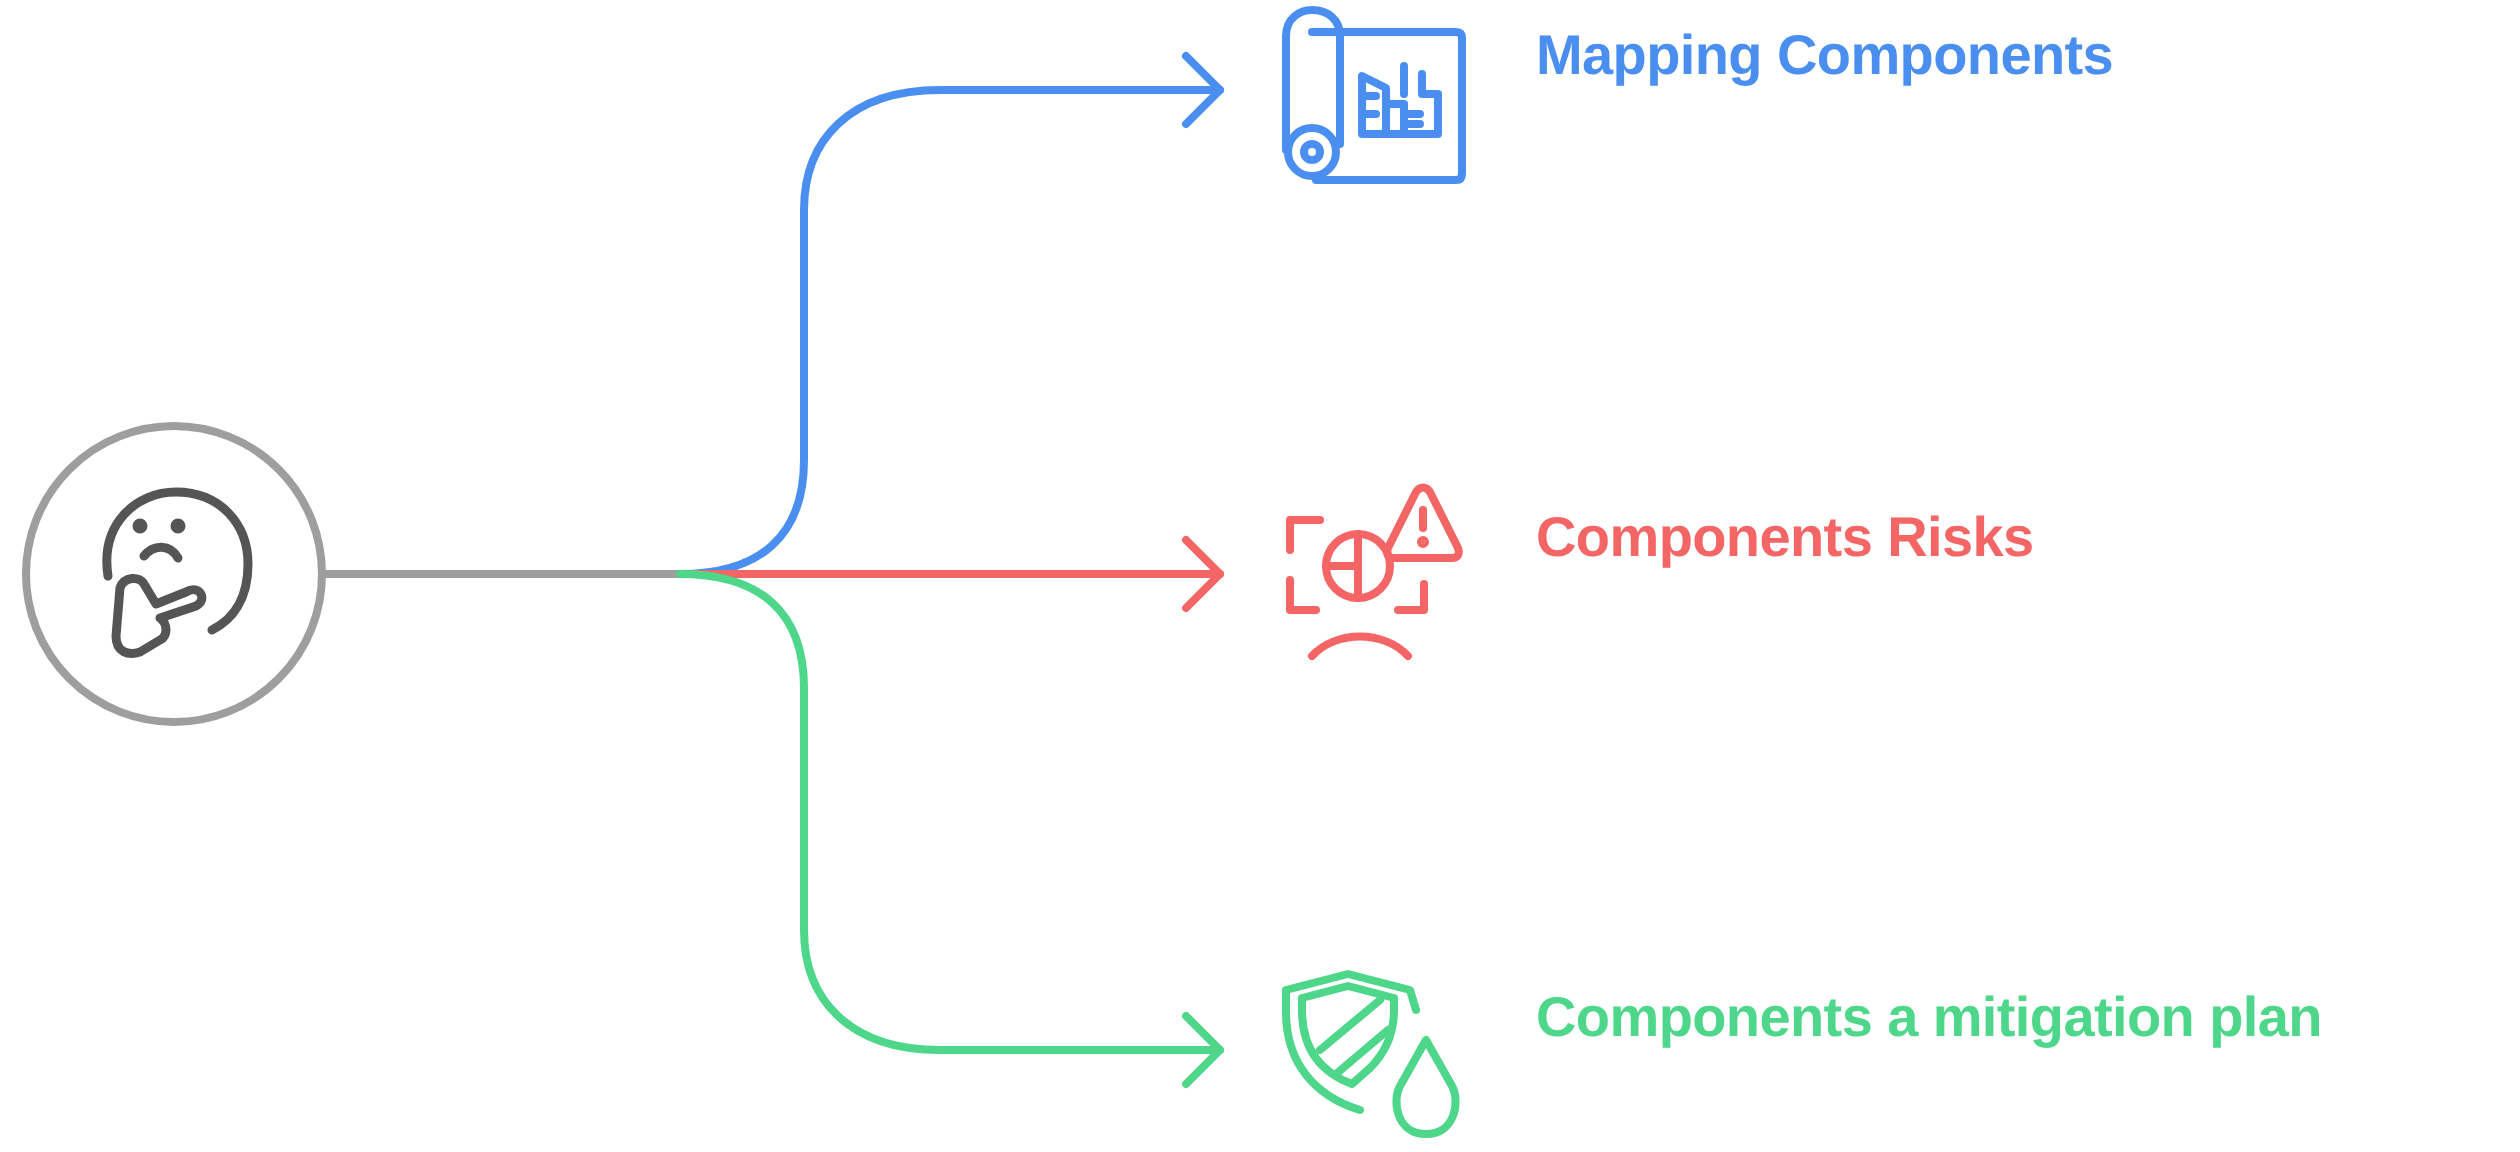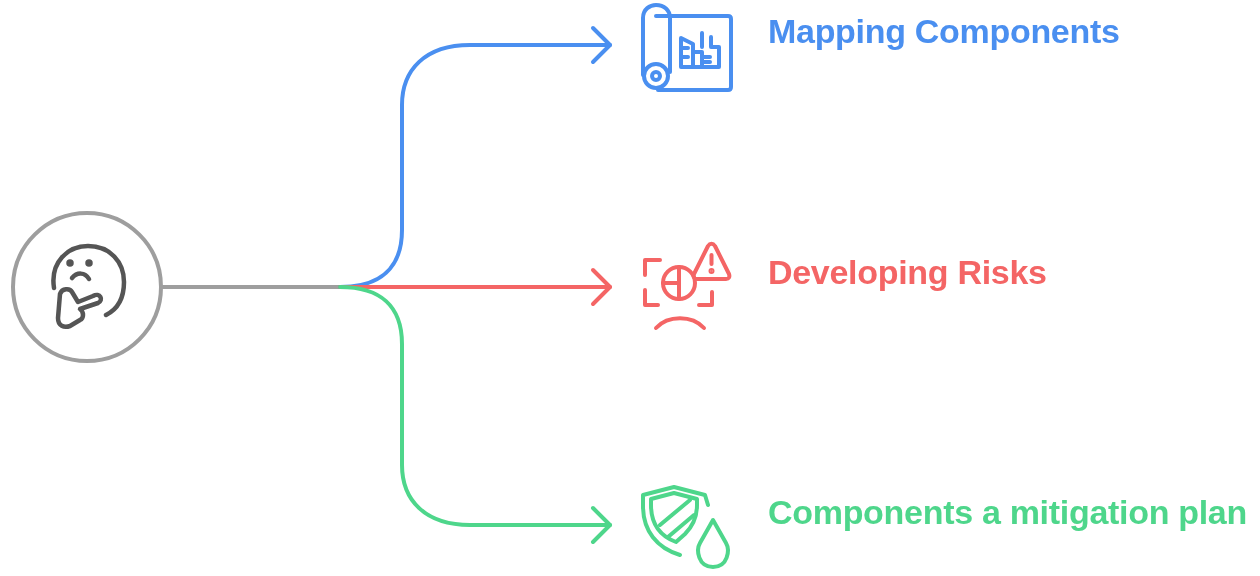--- a/index.html
+++ b/index.html
@@ -1,18 +1,18 @@
 <!DOCTYPE html>
 <html><head>
   <meta charset="utf-8">
   <style>
     html, body { margin: 0; padding: 0; background: #ffffff; }
     body { width: 1260px; height: 576px; position: relative; overflow: hidden; font-family: "Liberation Sans", sans-serif; }
     svg.canvas { position: absolute; left: 0; top: 0; }
-    .label { position: absolute; font-family: "Liberation Sans", sans-serif; font-weight: bold; font-size: 34px; white-space: nowrap; letter-spacing: -0.3px; }
+    .label { position: absolute; font-family: "Liberation Sans", sans-serif; font-weight: bold; font-size: 28px; white-space: nowrap; letter-spacing: -0.3px; }
   </style>
 </head>
 <body>
 
 <svg class="canvas" width="1260" height="576" viewBox="0 0 1260 576">
 
   <g>
     <circle cx="87" cy="287" r="74" fill="#ffffff" stroke="#9e9e9e" stroke-width="4"></circle>
     <g fill="none" stroke="#555555" stroke-width="4.5" stroke-linecap="round" stroke-linejoin="round">
       <path d="M54 288 C50 262 68 246 88 246 C110 246 124 262 124 282 C124 300 116 310 106 315"></path>
@@ -58,14 +58,14 @@
 
   <g fill="none" stroke="#4ED68B" stroke-width="4" stroke-linecap="round" stroke-linejoin="round">
     <path d="M680 555 C657 548 643 531 643 506 L643 495 L674 487 L705 495 L708 505"></path>
     <path d="M676 542 C660 536 651 524 651 505 L651 499 L674 493 L697 499 L697 505 C697 518 692 527 685 534 Z"></path>
     <path d="M660 525 L690 500 M668 537 L694 515"></path>
     <path d="M713 520 L700 543 C696 550 698 567 713 567 C728 567 730 550 726 543 Z"></path>
   </g>
 </svg>
 
 <div class="label" style="left:768px; top:12px; color:#4A8FF0;">Mapping Components</div>
-<div class="label" style="left:768px; top:253px; color:#F46565;">Developing Risks</div>
+<div class="label" style="left:768px; top:253px; color:#F46565;">Components Risks</div>
 <div class="label" style="left:768px; top:493px; color:#4ED68B;">Components a mitigation plan</div>
 
 </body></html>

